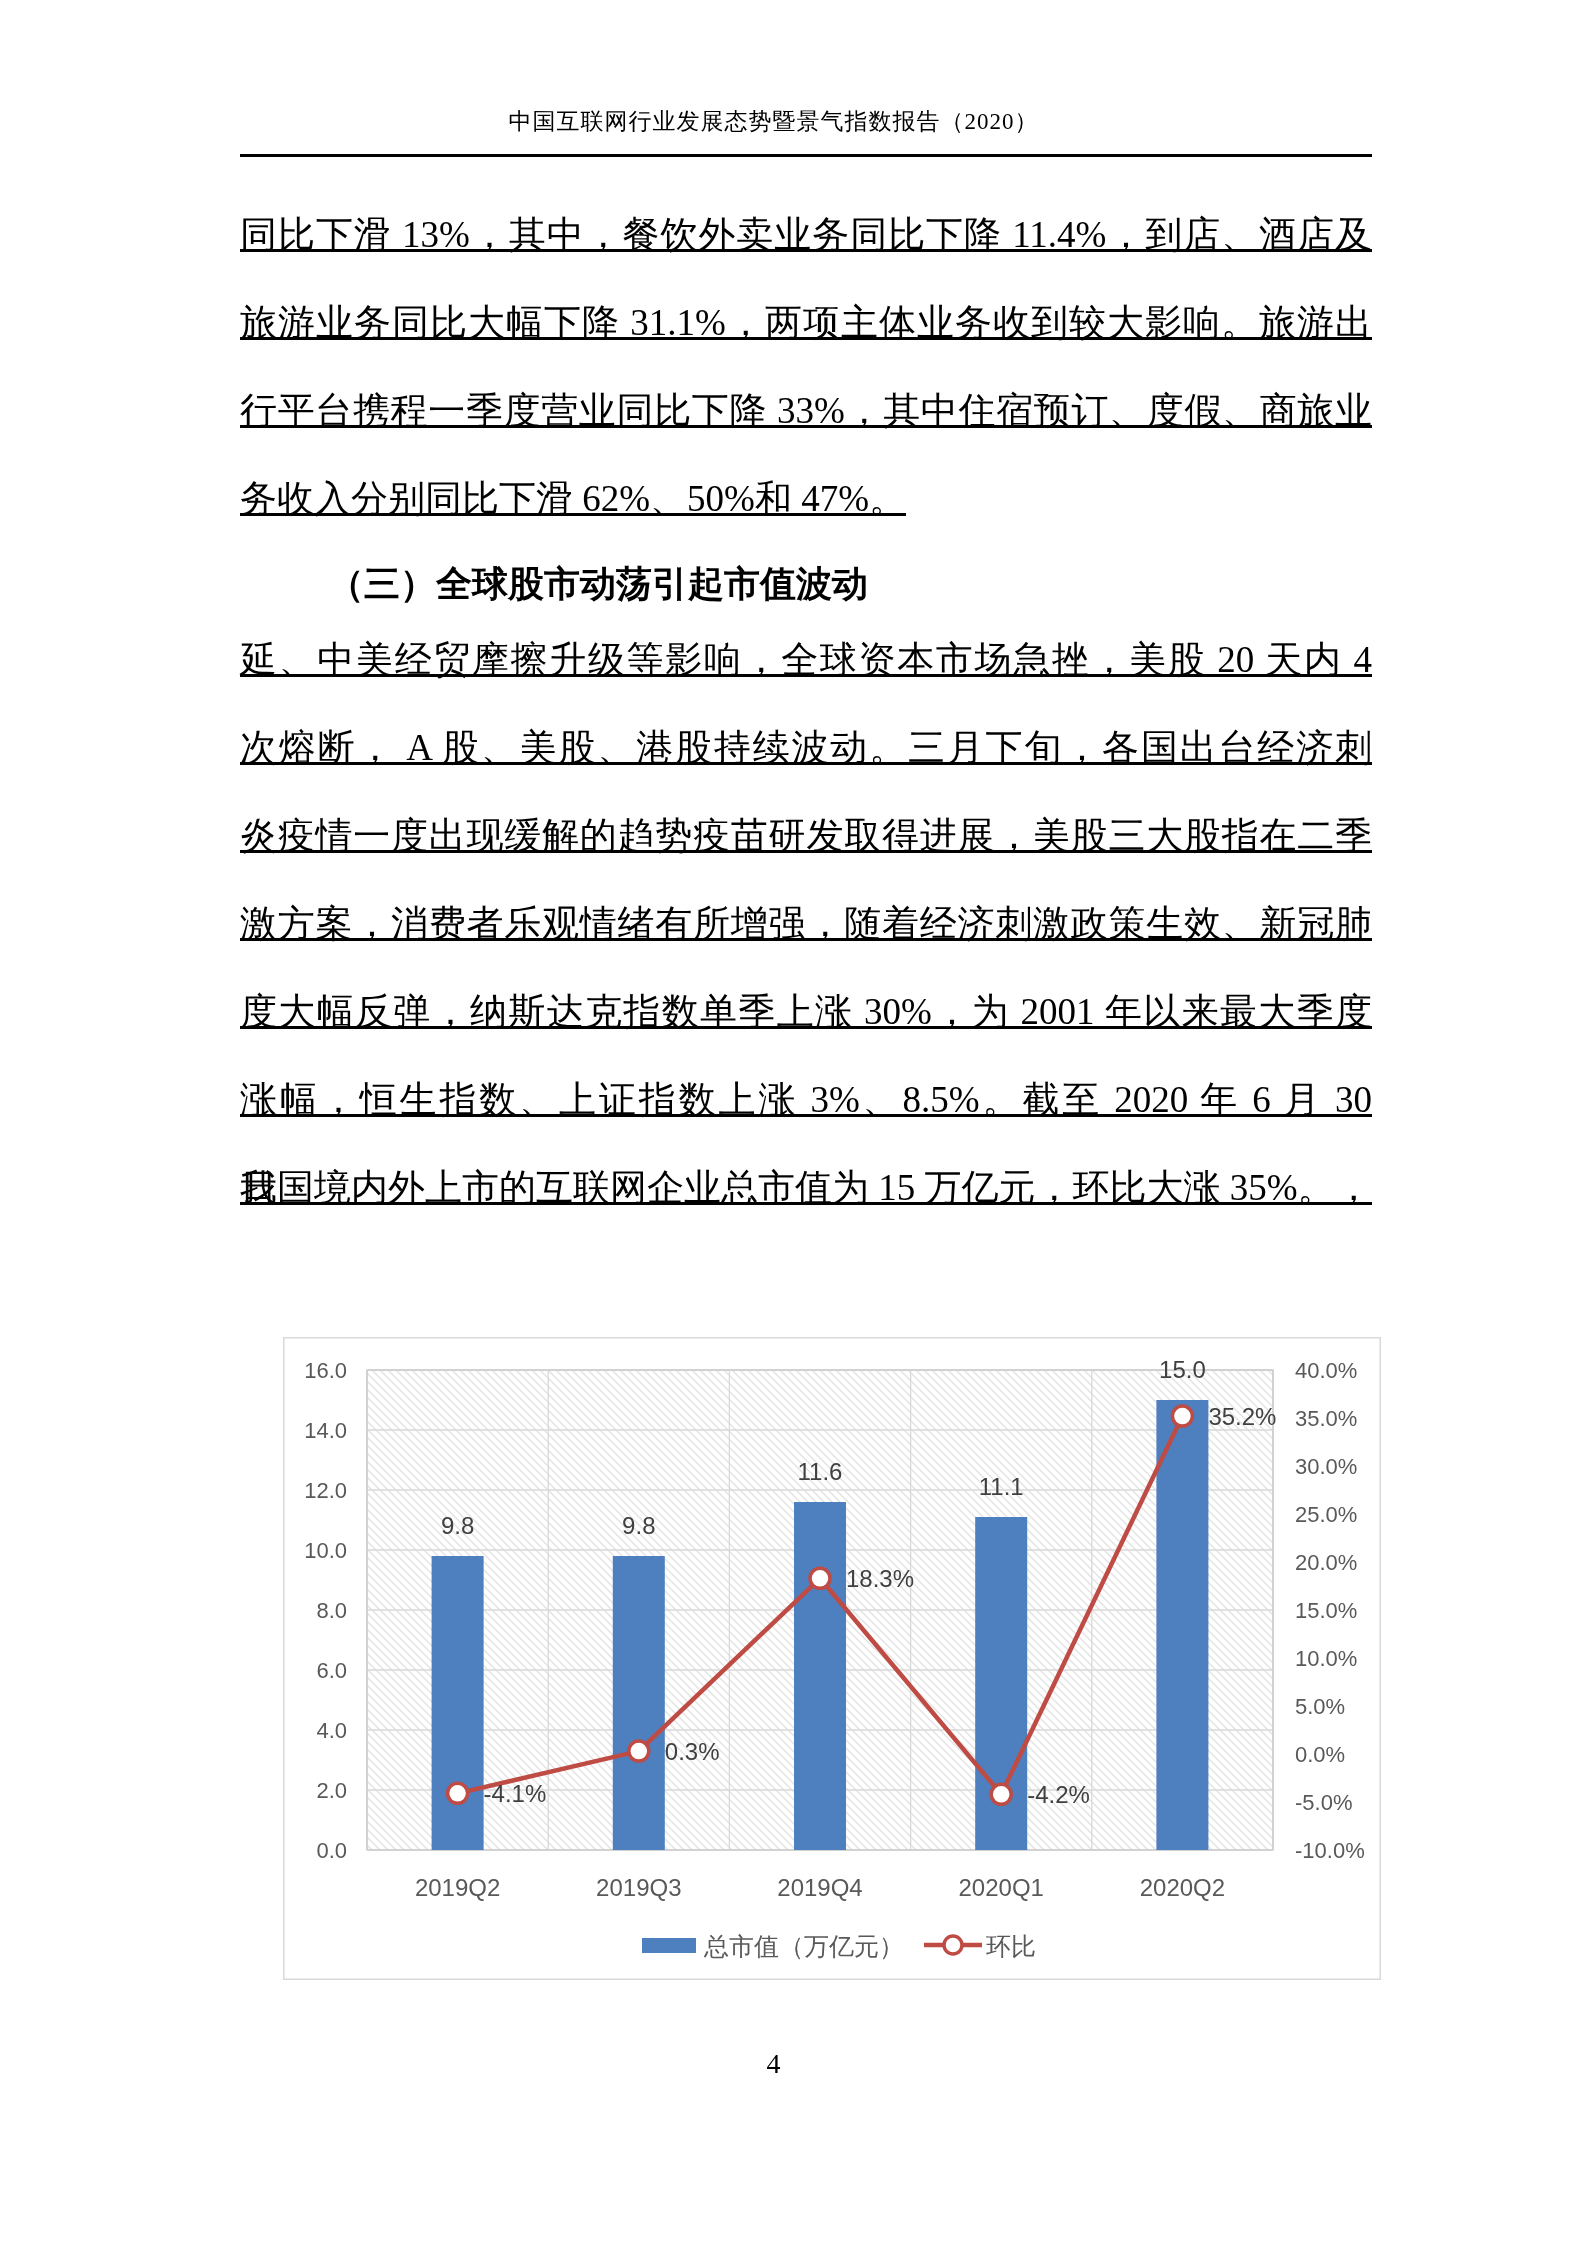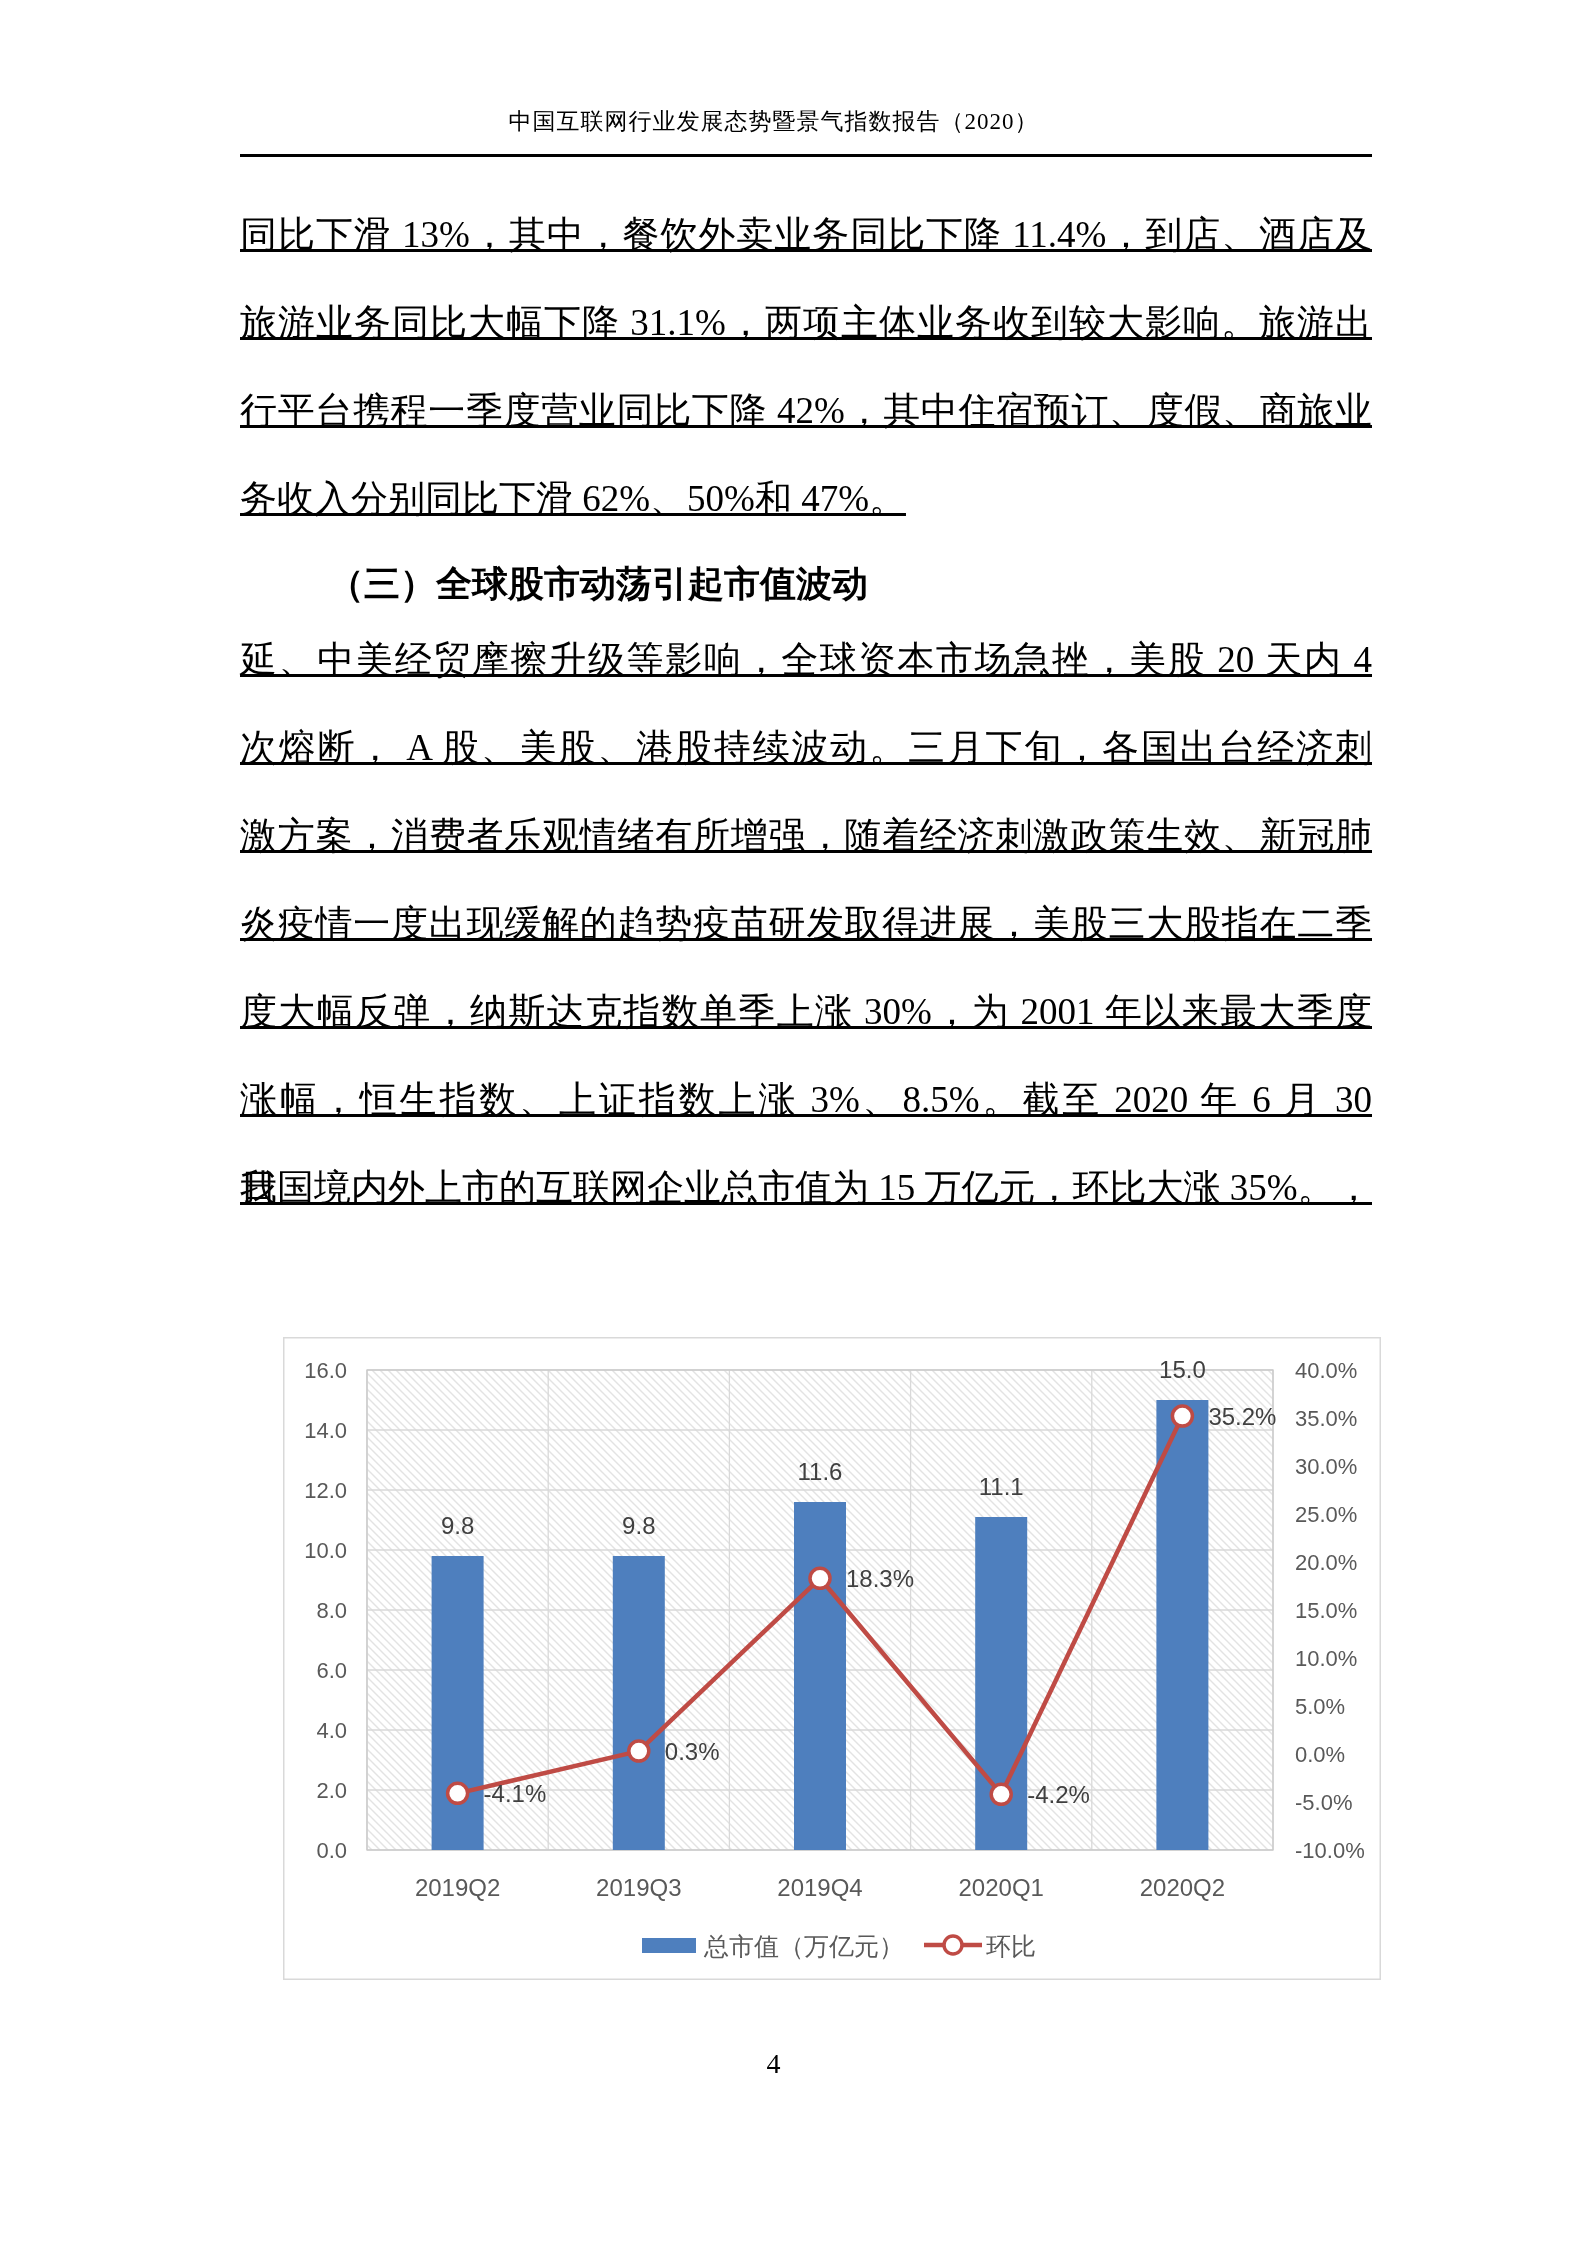--- a/index.html
+++ b/index.html
@@ -33,31 +33,31 @@
 <body>
 
 <div id="page">
 
   <div class="header-title">中国互联网行业发展态势暨景气指数报告（2020）</div>
   <div class="header-rule"></div>
 
   <div class="textblock" style="top:191px;">
     <div class="tline">同比下滑 13%，其中，餐饮外卖业务同比下降 11.4%，到店、酒店及</div>
     <div class="tline">旅游业务同比大幅下降 31.1%，两项主体业务收到较大影响。旅游出</div>
-    <div class="tline">行平台携程一季度营业同比下降 42%，其中住宿预订、度假、商旅业</div>
+    <div class="tline">行平台携程一季度营业同比下降 33%，其中住宿预订、度假、商旅业</div>
     <div class="tline last">务收入分别同比下滑 62%、50%和 47%。</div>
   </div>
 
   <div class="section-heading">（三）全球股市动荡引起市值波动</div>
 
   <div class="textblock" style="top:616px;">
     <div class="tline">延、中美经贸摩擦升级等影响，全球资本市场急挫，美股 20 天内 4</div>
     <div class="tline">次熔断， A 股、美股、港股持续波动。三月下旬，各国出台经济刺</div>
+    <div class="tline">炎疫情一度出现缓解的趋势疫苗研发取得进展，美股三大股指在二季</div>
     <div class="tline">激方案，消费者乐观情绪有所增强，随着经济刺激政策生效、新冠肺</div>
-    <div class="tline">炎疫情一度出现缓解的趋势疫苗研发取得进展，美股三大股指在二季</div>
     <div class="tline">度大幅反弹，纳斯达克指数单季上涨 30%，为 2001 年以来最大季度</div>
     <div class="tline">涨幅，恒生指数、上证指数上涨 3%、8.5%。截至 2020 年 6 月 30 日，</div>
     <div class="tline last">我国境内外上市的互联网企业总市值为 15 万亿元，环比大涨 35%。</div>
   </div>
 
   <figure id="chart" style="margin:0;">
     <svg id="chart-svg" width="1098" height="643" viewBox="0 0 1098 643" xmlns="http://www.w3.org/2000/svg">
         <defs>
           <pattern id="hatch" width="8" height="8" patternUnits="userSpaceOnUse">
             <rect width="8" height="8" fill="#ffffff"></rect>

